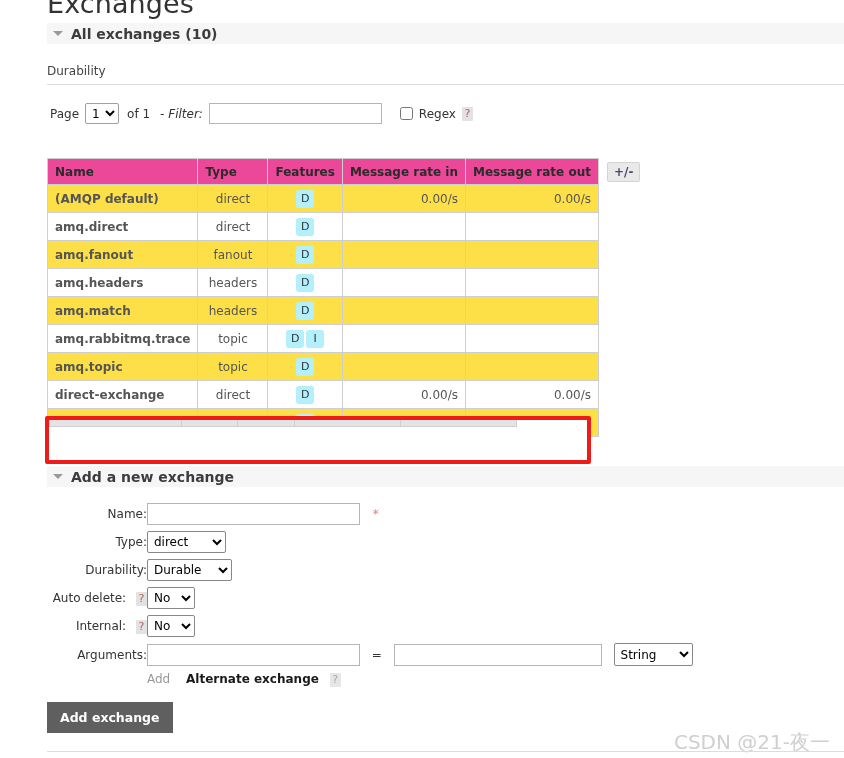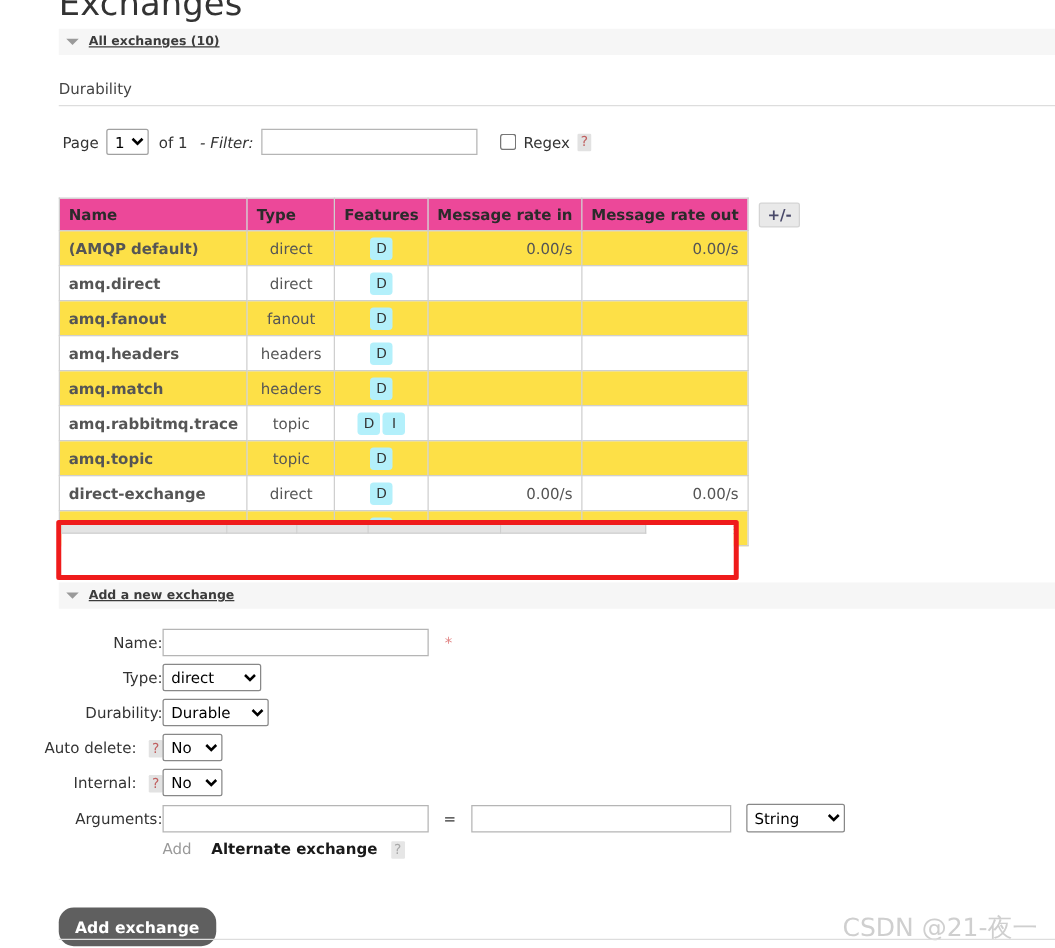--- a/index.html
+++ b/index.html
@@ -31,23 +31,22 @@
 
   
   .section-bar {
     position: absolute;
     left: 47px;
     background: #f6f6f6;
     height: 21px;
     display: flex;
     align-items: center;
     font-weight: bold;
-    font-size: 10px;
+    font-size: 14px;
     color: #3c3c3c;
-    text-decoration: underline;
   }
   .section-bar .tri {
     display: inline-block;
     width: 0; height: 0;
     border-left: 5px solid transparent;
     border-right: 5px solid transparent;
     border-top: 5px solid #9a9a9a;
     margin: 0 8px 0 6px;
   }
 
@@ -239,21 +238,21 @@
   #highlight-row .strip td {
     height: 6px;
     padding: 0;
     background: #e4e4e4;
     border-top: none;
   }
 
   
   #exchange-form {
     position: absolute;
-    left: 30px;
+    left: 47px;
     top: 500px;
     font-size: 12px;
     color: #333333;
   }
   #exchange-form table { border-collapse: collapse; }
   #exchange-form td {
     padding: 3px 0;
     vertical-align: middle;
   }
   td.form-label {
@@ -333,27 +332,26 @@
     border-radius: 1px;
   }
 
   #add-exchange-button {
     position: absolute;
     left: 47px;
     top: 702px;
     background: #5f5f5f;
     color: #ffffff;
     border: none;
-    border-radius: 12px;
+    border-radius: 0;
     font-family: "DejaVu Sans", "Liberation Sans", sans-serif;
     font-size: 12.5px;
     font-weight: bold;
     padding: 8px 13px;
     cursor: pointer;
-    margin-top: 24px;
   }
 
   
   #watermark {
     position: absolute;
     right: 14px;
     top: 729px;
     font-size: 20px;
     color: #cfcfcf;
     font-family: "DejaVu Sans", "Liberation Sans", sans-serif;

